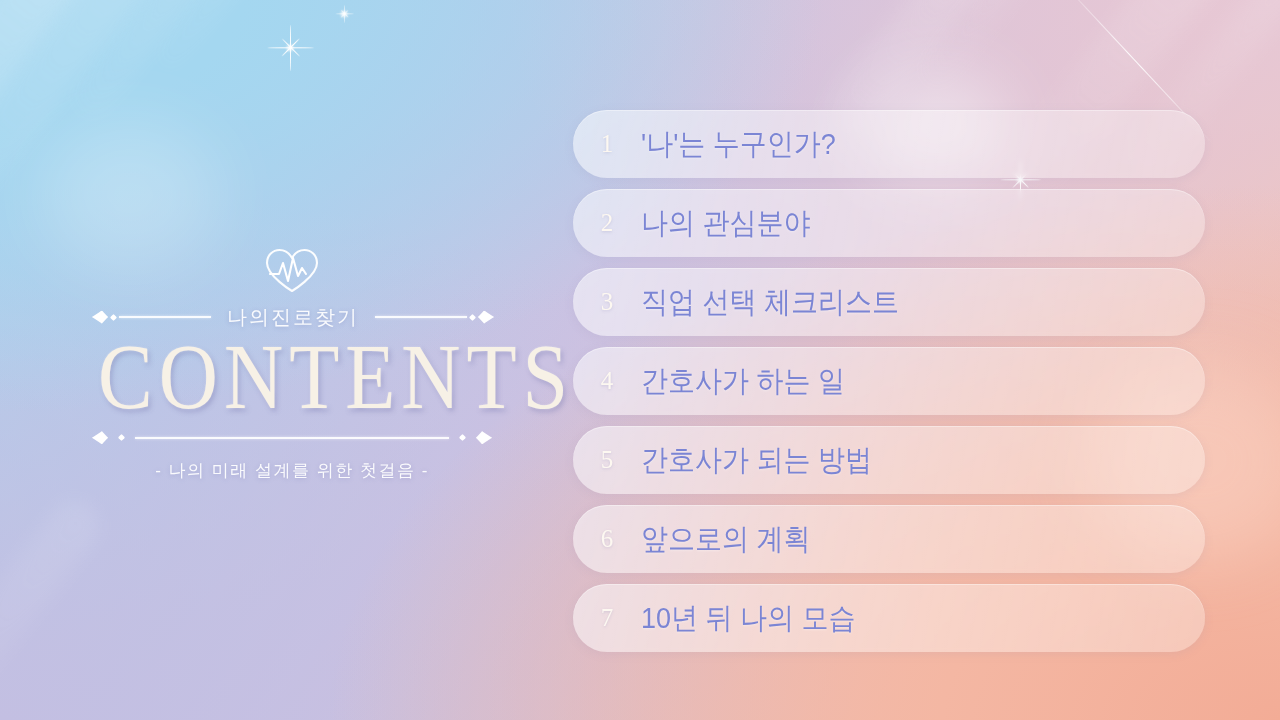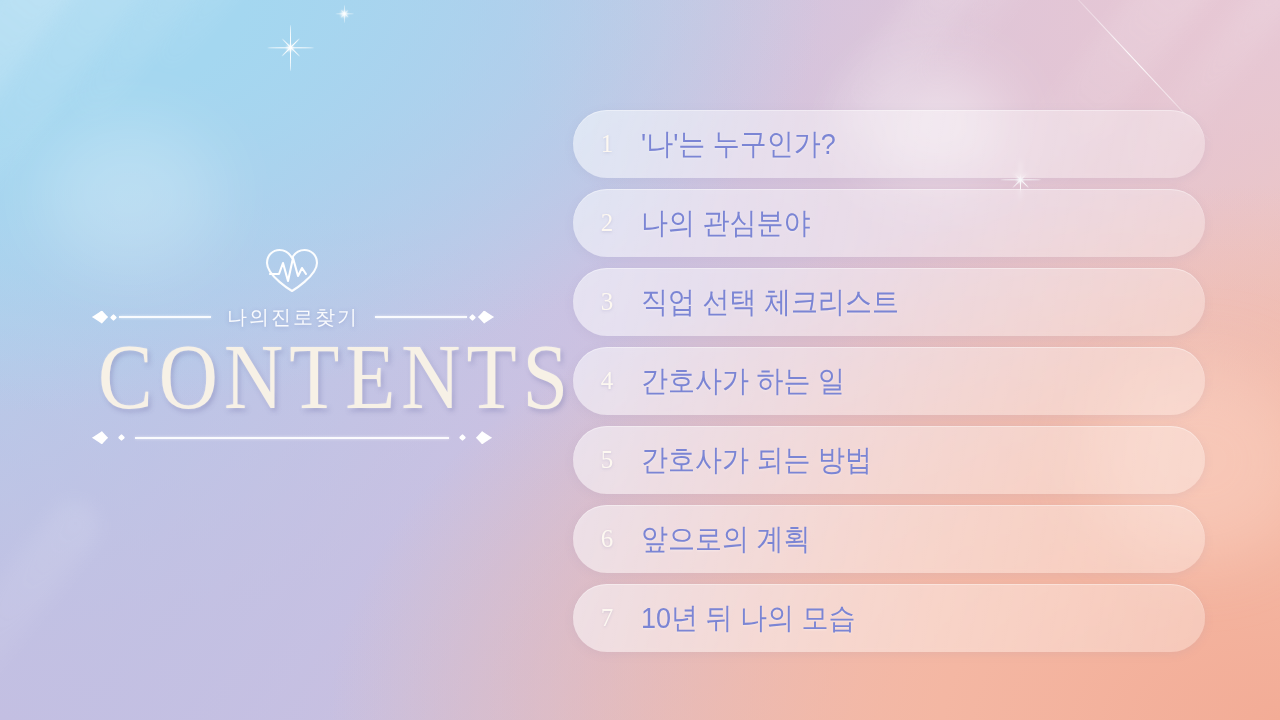--- a/index.html
+++ b/index.html
@@ -179,20 +179,21 @@
     <div class="contents-word">CONTENTS</div>
 
     <div class="rule rule-bottom">
       <span class="leaf l"></span>
       <span class="dot"></span>
       <span class="seg"></span>
       <span class="dot"></span>
       <span class="leaf r"></span>
     </div>
 
+    <div class="subtitle">- 나의 미래 설계를 위한 첫걸음 -</div>
   </div>
 
   <div class="toc" id="toc">
       <div class="toc-row">
         <span class="num">1</span>
         <span class="label">'나'는 누구인가?</span>
       </div>
       <div class="toc-row">
         <span class="num">2</span>
         <span class="label">나의 관심분야</span>

